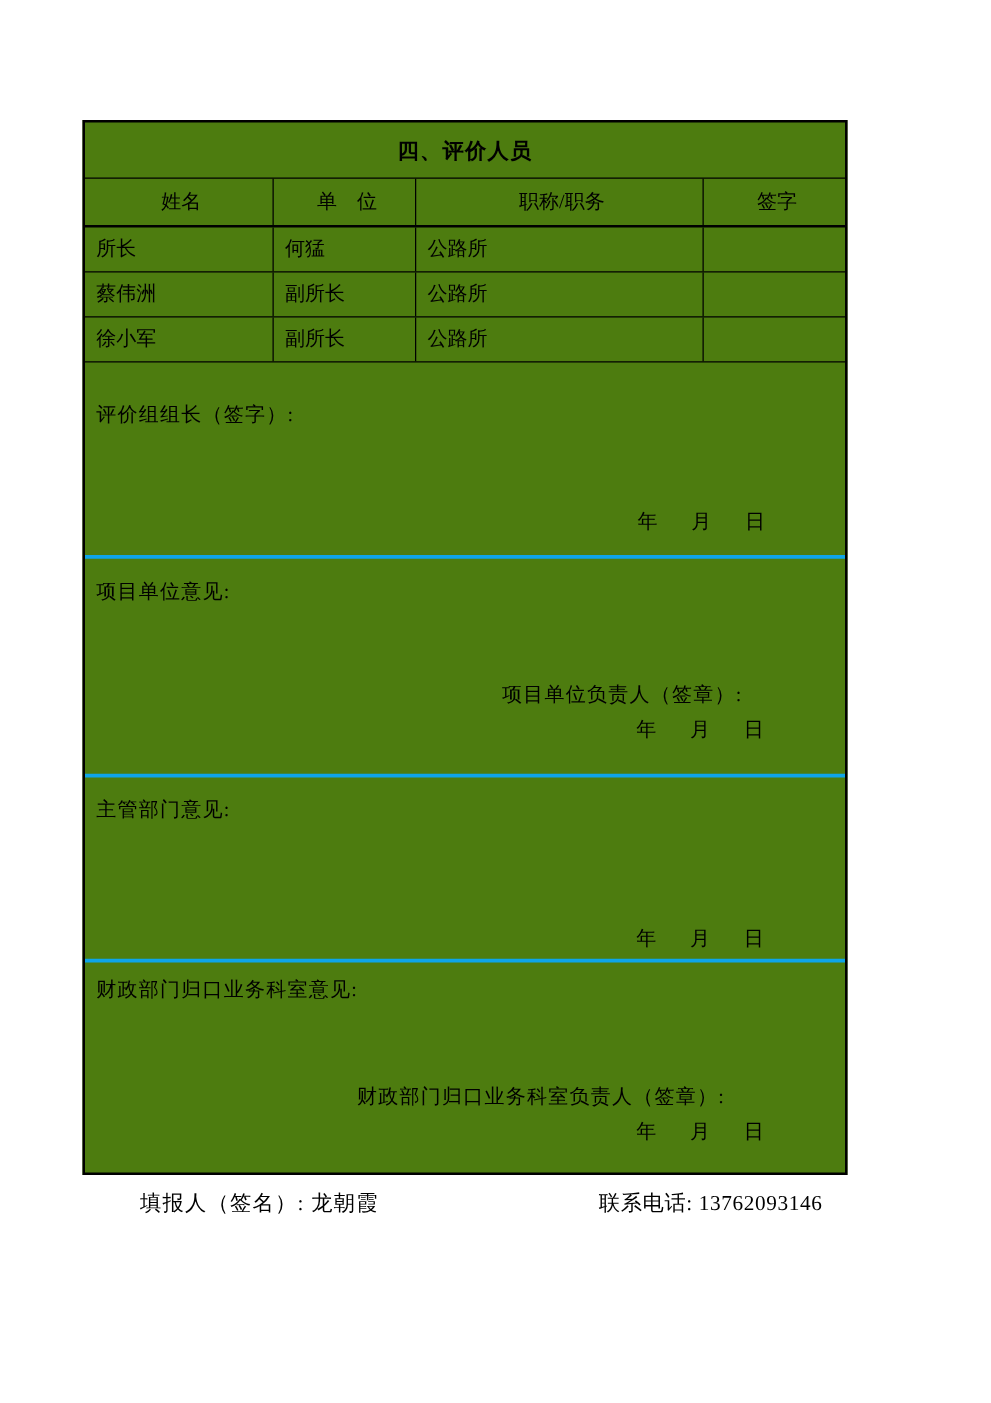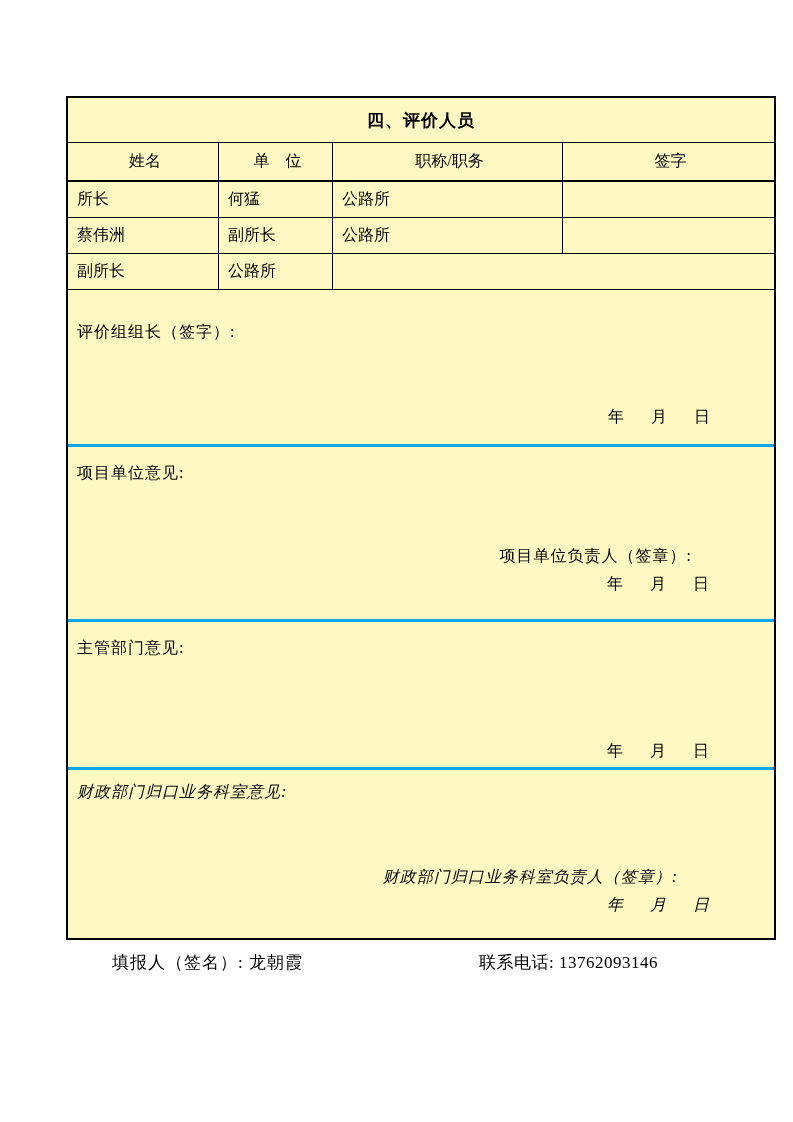--- a/index.html
+++ b/index.html
@@ -13,24 +13,24 @@
   }
   .page {
     position: absolute; left: 0; top: 0;
     width: 793px; height: 1122px;
     background: #ffffff;
   }
 
   
   .doc-table {
     position: absolute; left: 66px; top: 96px;
-    width: 710px; height: 844px;
+    width: 612px; height: 844px;
     border: 2px solid #000;
     display: flex; flex-direction: column;
-    background: #fef9c3;
+    background: #4d7c0f;
   }
 
   .title-row {
     height: 45px; flex: 0 0 45px;
     border-bottom: 1px solid #000;
     display: flex; align-items: center; justify-content: center;
     font-size: 17px; font-weight: 700;
     letter-spacing: 1px;
   }
 
@@ -49,21 +49,21 @@
     overflow: hidden; white-space: nowrap;
   }
   .cell:last-child { border-right: none; }
   .cell.center { justify-content: center; padding-left: 4px; }
 
   
   .sec { position: relative; border-bottom: 3px solid #0ea5e9; flex: 0 0 auto; }
   .sec-1 { height: 157px; }
   .sec-2 { height: 175px; }
   .sec-3 { height: 148px; }
-  .sec-4 { flex: 1 1 auto; border-bottom: none; font-style: italic; }
+  .sec-4 { flex: 1 1 auto; border-bottom: none; }
 
   .sec-label {
     position: absolute; left: 9px; top: 16px;
     font-size: 16px; letter-spacing: 1px;
   }
   .sec-1 .sec-label { top: 32px; }
   .sec-4 .sec-label { top: 12px; }
 
   .sig-line {
     position: absolute;
@@ -119,20 +119,21 @@
     </div>
 
     <div class="grid-row body-row">
       <div class="cell">蔡伟洲</div>
       <div class="cell">副所长</div>
       <div class="cell">公路所</div>
       <div class="cell"></div>
     </div>
 
     <div class="grid-row body-row">
+      <div class="cell">徐小军</div>
       <div class="cell">副所长</div>
       <div class="cell">公路所</div>
       <div class="cell"></div>
     </div>
 
     <div class="sec sec-1">
       <div class="sec-label">评价组组长（签字）:</div>
       <div class="date-line">年 月 日</div>
     </div>
 

